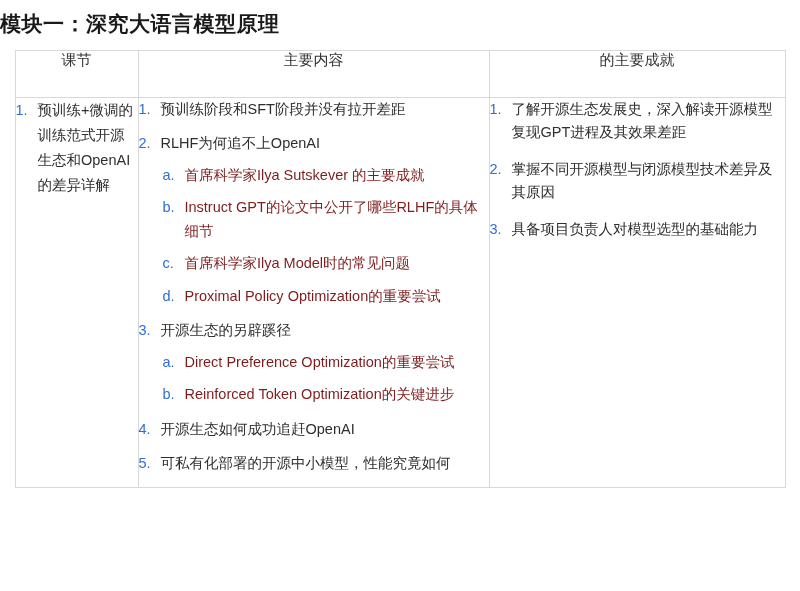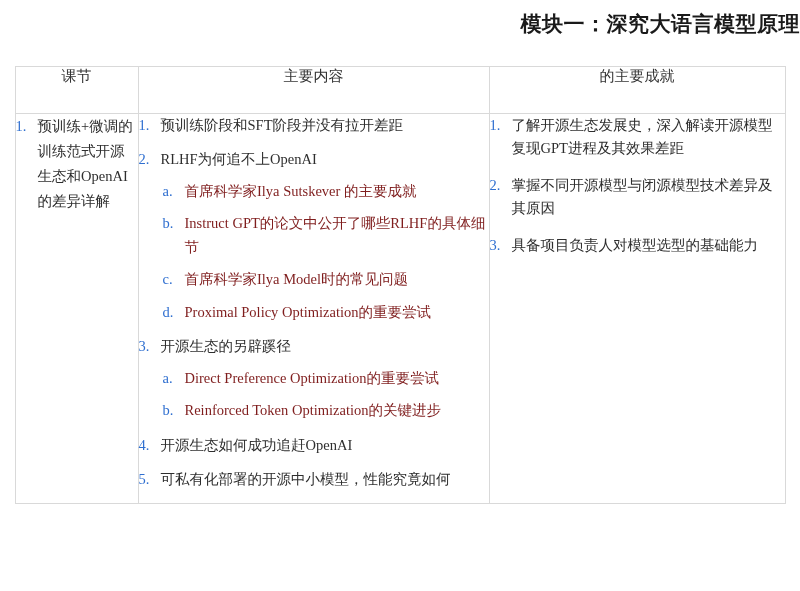--- a/index.html
+++ b/index.html
@@ -14,31 +14,31 @@
     color: #2b2b2b;
     overflow: hidden;
   }
   .page {
     width: 800px;
     height: 591px;
     box-sizing: border-box;
     position: relative;
   }
   .title {
-    text-align: right;
+    text-align: left;
     font-size: 21px;
     font-weight: bold;
     color: #1a1a1a;
     padding: 10px 0 12px 0;
     letter-spacing: 0.5px;
   }
   table.course-table {
     border-collapse: collapse;
     width: 658px;
-    margin: 16px auto;
+    margin: 0 auto;
     table-layout: fixed;
   }
   table.course-table td, table.course-table th {
     border: 1px solid #d9d9d9;
     vertical-align: top;
     padding: 0;
   }
   thead th {
     text-align: center;
     font-weight: normal;
@@ -59,21 +59,20 @@
     margin: 0;
     padding: 0;
   }
   ol.lvl1 > li {
     position: relative;
     padding-left: 22px;
     margin-bottom: 11px;
     font-size: 14.5px;
     line-height: 1.62;
     color: #2e2e2e;
-    font-family: Liberation Serif, serif;
   }
   ol.lvl1 > li::before {
     content: attr(data-marker);
     position: absolute;
     left: 0;
     top: 0;
     color: #2f6fd0;
     font-size: 14.5px;
   }
   ol.lvl2 {

